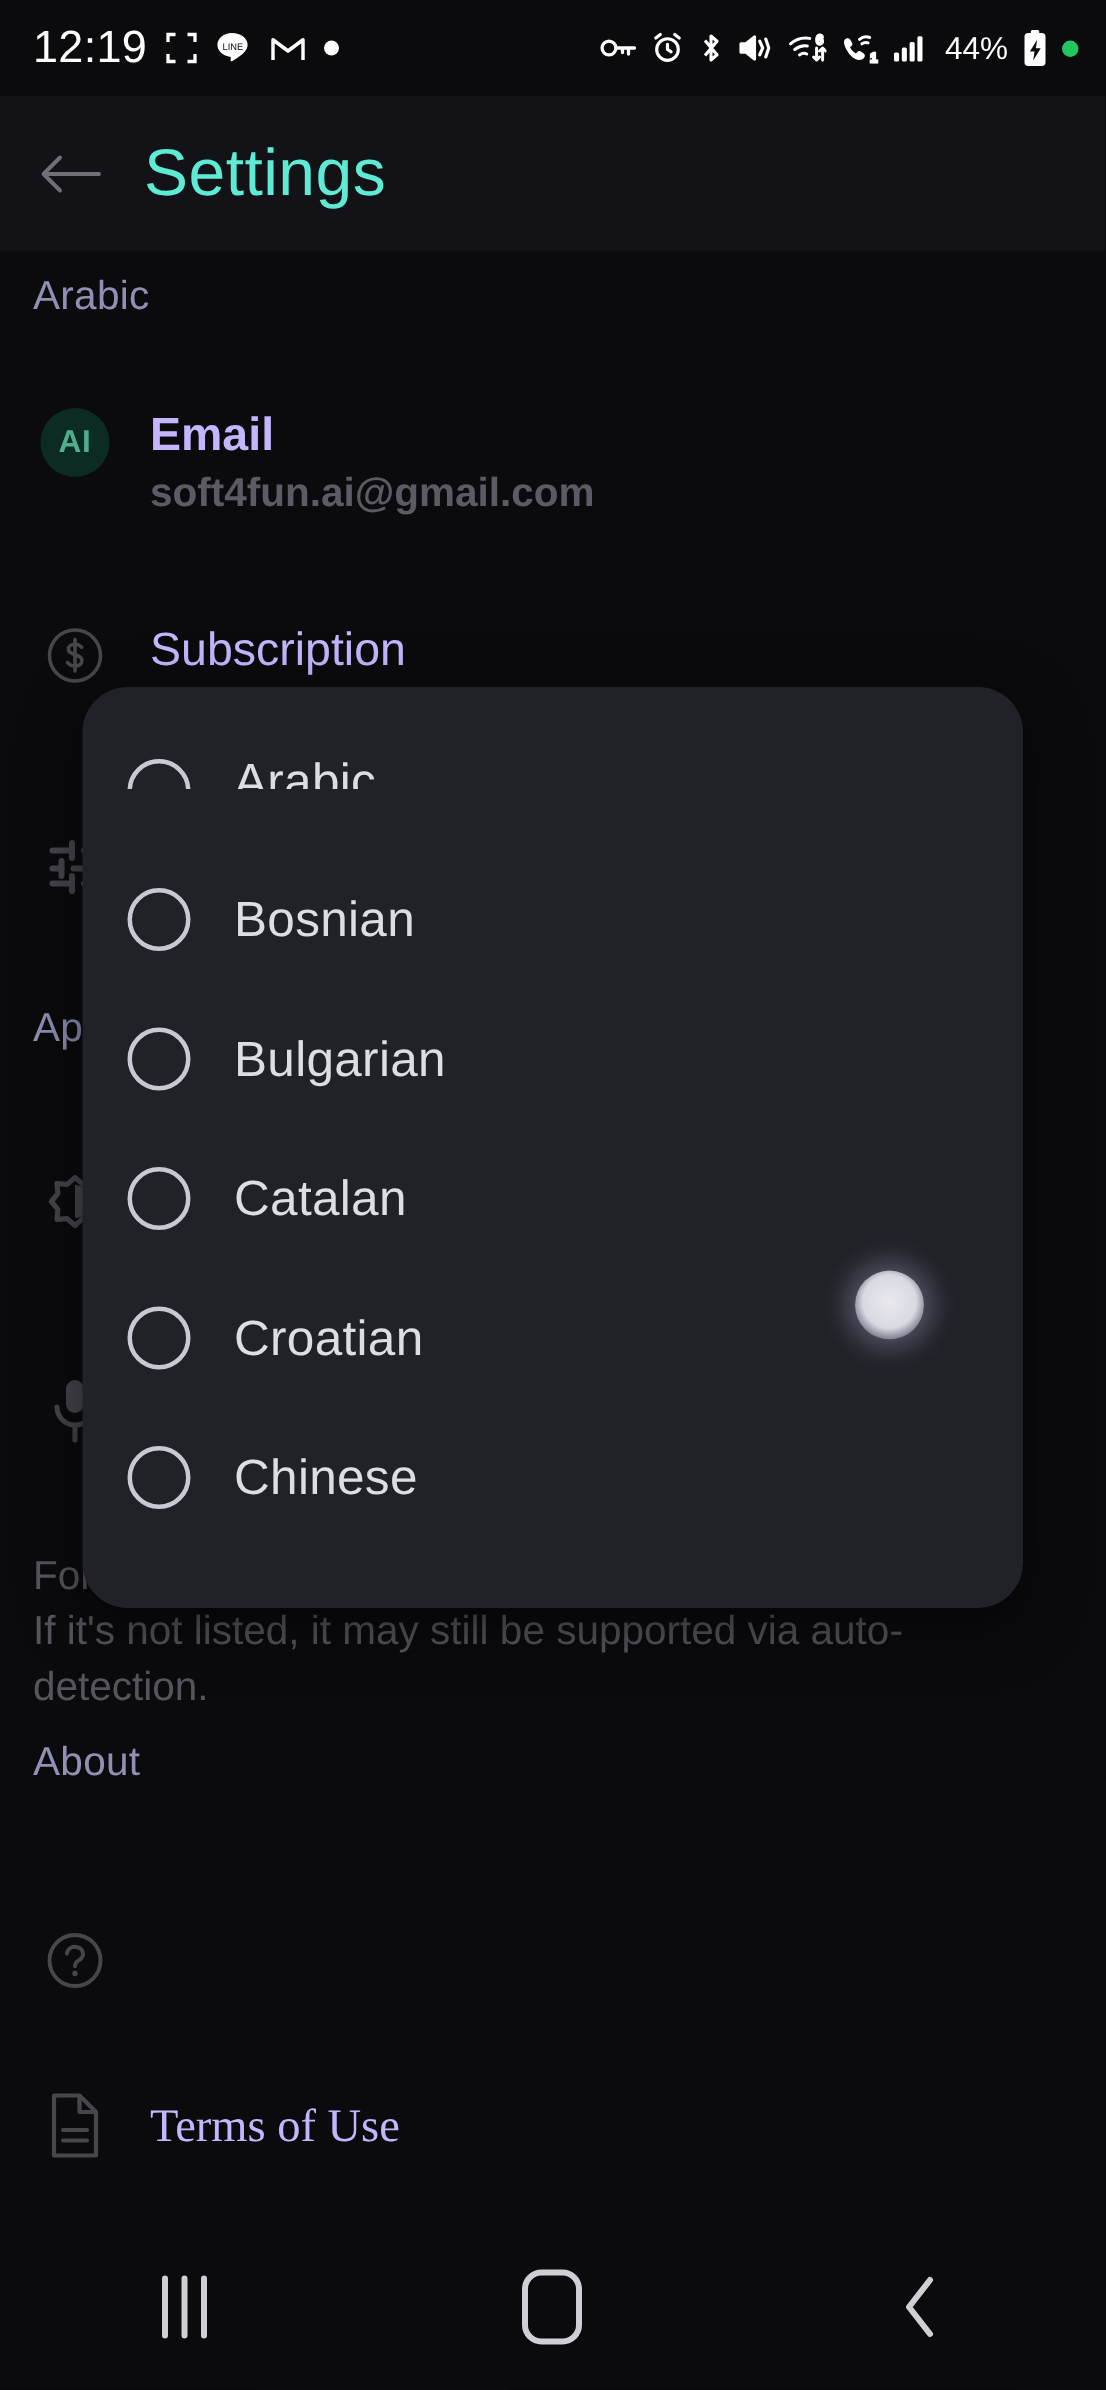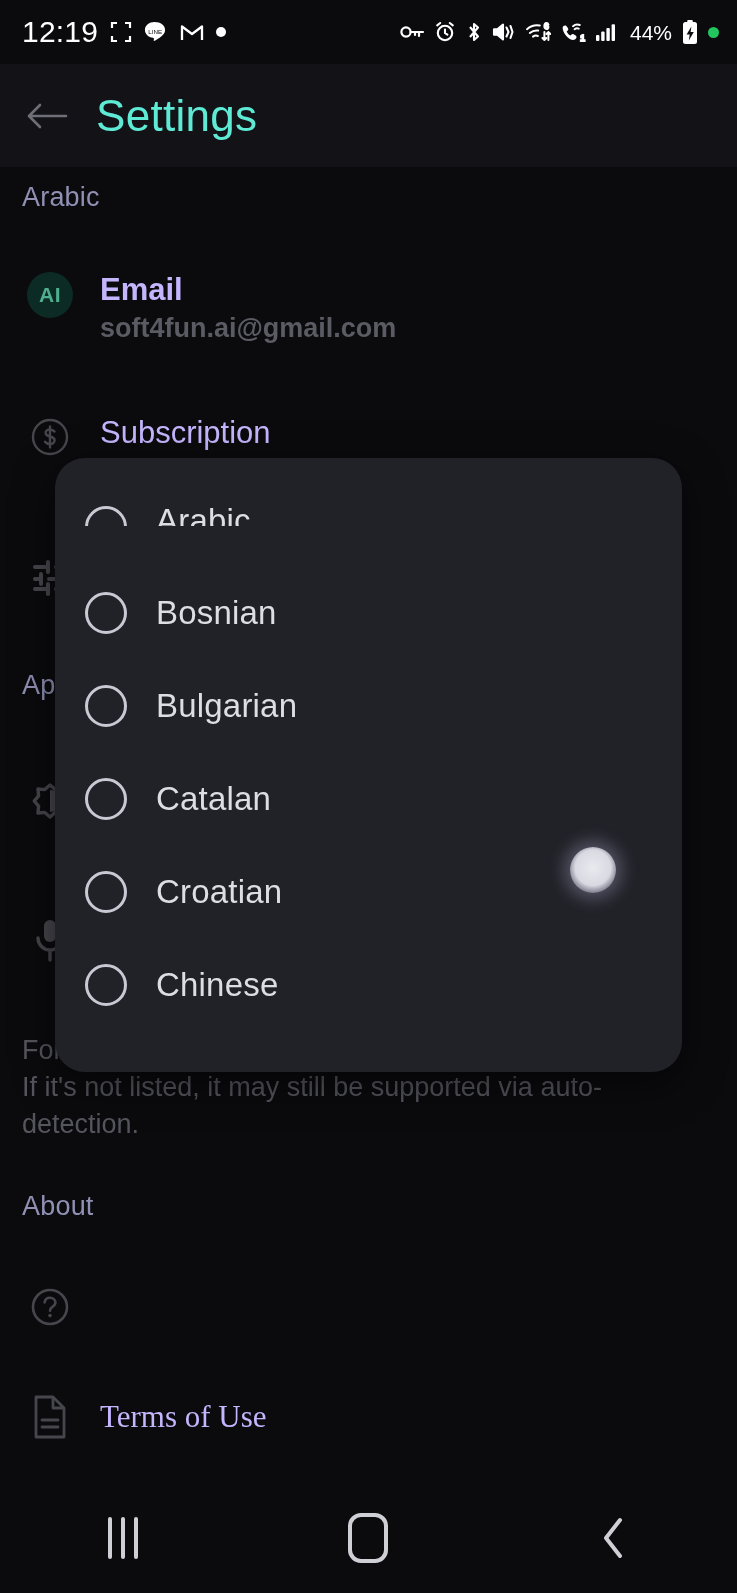--- a/index.html
+++ b/index.html
@@ -282,21 +282,21 @@
       </div>
       <div class="row-body"></div>
     </div>
 
     <div id="helper-text" style="top:865px;">
       <span>For</span>
       <span style="display:inline-block;width:520px;"></span><span>k.</span><br>
       <span>If it's not listed, it may still be supported via auto-detection.</span>
     </div>
 
-    <div class="section-header" style="top:1024px;">About</div>
+    <div class="section-header" style="top:992px;">About</div>
 
     <div class="row" style="top:1118px; align-items:center;">
       <div class="row-icon">
         <svg width="44" height="44" viewBox="0 0 44 44" fill="none" stroke="#46464d" stroke-width="2.6">
           <circle cx="22" cy="22" r="17"></circle>
           <path d="M16.6 17.4c.4-2.8 2.6-4.6 5.4-4.6 3 0 5.4 2 5.4 4.8 0 2.6-1.8 3.6-3.6 4.8-1.4 1-1.8 1.8-1.8 3.4" stroke-linecap="round"></path>
           <circle cx="22" cy="30.6" r="1.8" fill="#46464d" stroke="none"></circle>
         </svg>
       </div>
     </div>

